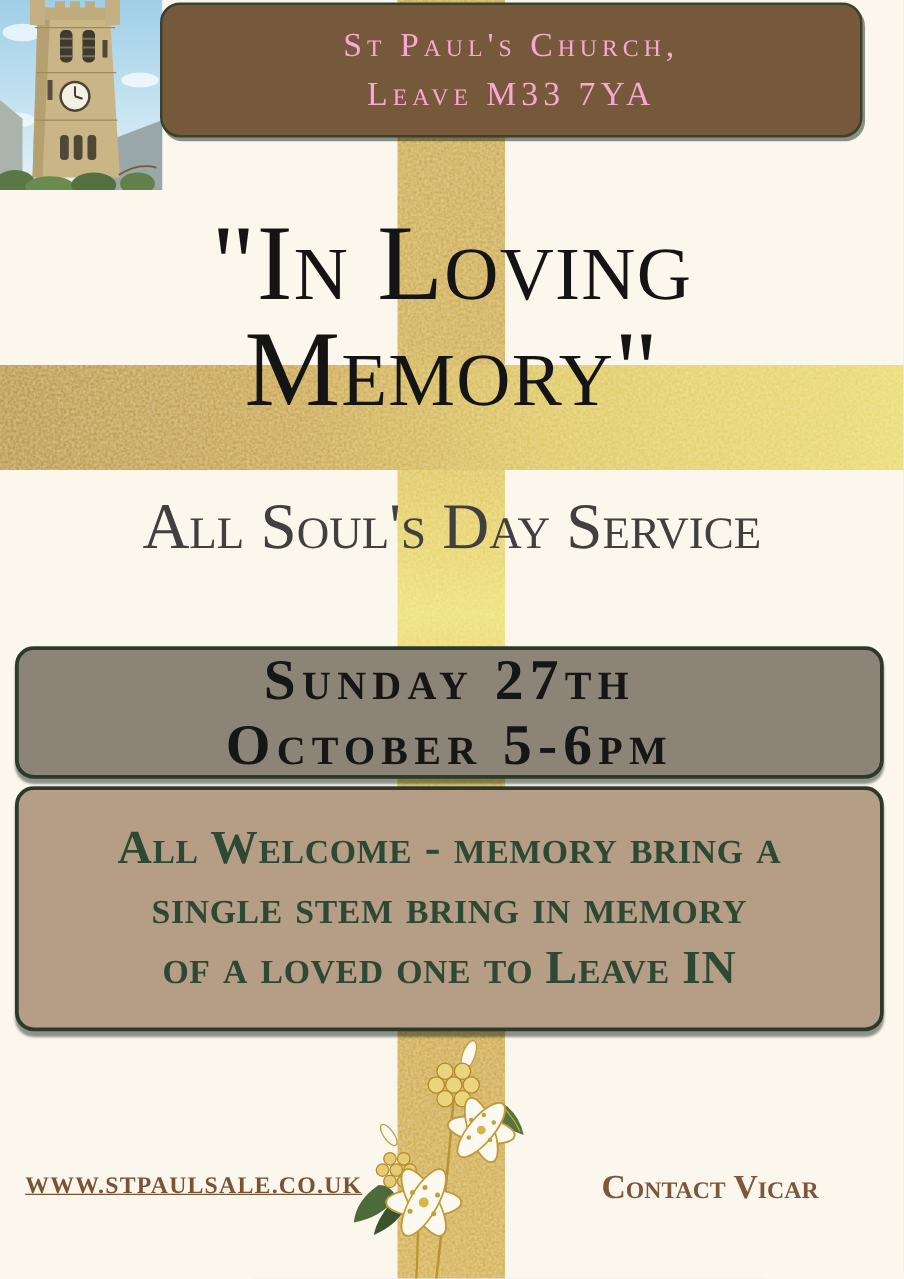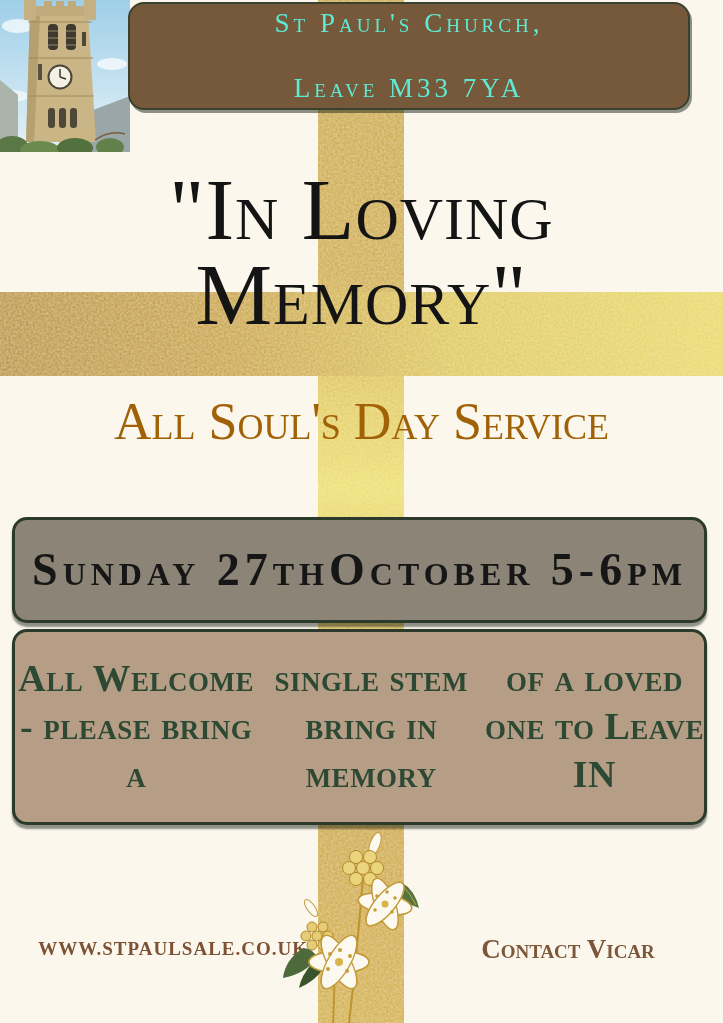--- a/index.html
+++ b/index.html
@@ -9,62 +9,62 @@
     font-family:"Liberation Serif","DejaVu Serif",serif;
   }
   .cross-svg{position:absolute;left:0;top:0;z-index:0;}
 
   .church-photo{position:absolute;left:0;top:0;width:130px;height:152px;z-index:2;}
 
   .banner{
     position:absolute;left:128px;top:2px;width:558px;height:104px;z-index:3;
     background:#76593b;border:2px solid #39412f;border-radius:16px;
     box-shadow:2px 3px 0 rgba(30,40,25,.5);
-    display:flex;flex-direction:column;align-items:center;justify-content:space-between;
-    color:#5eead4;font-variant:small-caps;font-size:27px;letter-spacing:4px;
+    display:flex;flex-direction:column;align-items:center;justify-content:center;
+    color:#f9a8d4;font-variant:small-caps;font-size:27px;letter-spacing:4px;
     line-height:1.45;text-align:center;
   }
 
   .title{
     position:absolute;left:0;top:168px;width:723px;z-index:2;margin:0;
     text-align:center;color:#141414;font-weight:500;
     font-variant:small-caps;font-size:86px;line-height:.99;letter-spacing:1px;
   }
   .subtitle{
     position:absolute;left:0;top:396px;width:723px;z-index:2;margin:0;
-    text-align:center;color:#a16207;font-weight:500;
+    text-align:center;color:#404040;font-weight:500;
     font-variant:small-caps;font-size:52px;line-height:1;letter-spacing:0px;
   }
 
   .box{
     position:absolute;left:12px;width:695px;z-index:2;border-radius:15px;
     border:3px solid #2b3a2b;box-sizing:border-box;
-    display:flex;flex-direction:row;align-items:center;justify-content:center;
+    display:flex;flex-direction:column;align-items:center;justify-content:center;
     text-align:center;box-shadow:0 4px 2px rgba(10,20,10,.45);
   }
   .date-box{
     top:517px;height:106px;background:#8c8577;
     color:#161616;font-weight:bold;font-variant:small-caps;
     font-size:46px;line-height:1.12;letter-spacing:5px;
   }
   .welcome-box{
     top:629px;height:196px;background:#b69d85;
     color:#2d4934;font-weight:bold;font-variant:small-caps;
     font-size:38px;line-height:1.26;letter-spacing:.5px;
   }
 
   .footer-left{
     position:absolute;left:2px;top:853px;width:306px;z-index:2;text-align:center;
     color:#6f4331;font-weight:bold;font-variant:small-caps;
     font-size:22px;line-height:1.12;letter-spacing:.5px;
   }
   .website{
-    position:absolute;left:2px;top:938px;width:306px;z-index:2;text-align:right;
+    position:absolute;left:2px;top:938px;width:306px;z-index:2;text-align:center;
     color:#7c5235;font-weight:bold;text-transform:uppercase;
-    font-size:19px;letter-spacing:1px;
+    font-size:19px;letter-spacing:1px;text-decoration:underline;
   }
   .footer-right{
     position:absolute;left:426px;top:864px;width:284px;z-index:2;text-align:center;
     color:#7e5639;font-weight:bold;font-variant:small-caps;
     font-size:27px;line-height:1.26;white-space:pre-wrap;
   }
 
   .lily{position:absolute;left:283px;top:830px;z-index:2;}
 </style>
 </head>
@@ -169,21 +169,21 @@
   </h1>
 
   <h2 class="subtitle">All Soul's Day Service</h2>
 
   <div class="box date-box">
     <div>Sunday 27th</div>
     <div>October 5-6pm</div>
   </div>
 
   <div class="box welcome-box">
-    <div>All Welcome - please bring a</div>
+    <div>All Welcome - memory bring a</div>
     <div>single stem bring in memory</div>
     <div>of a loved one to Leave IN</div>
   </div>
 
   <div class="website">www.stpaulsale.co.uk</div>
 
   <div class="footer-right">
     <div>Contact Vicar</div>
     
     

